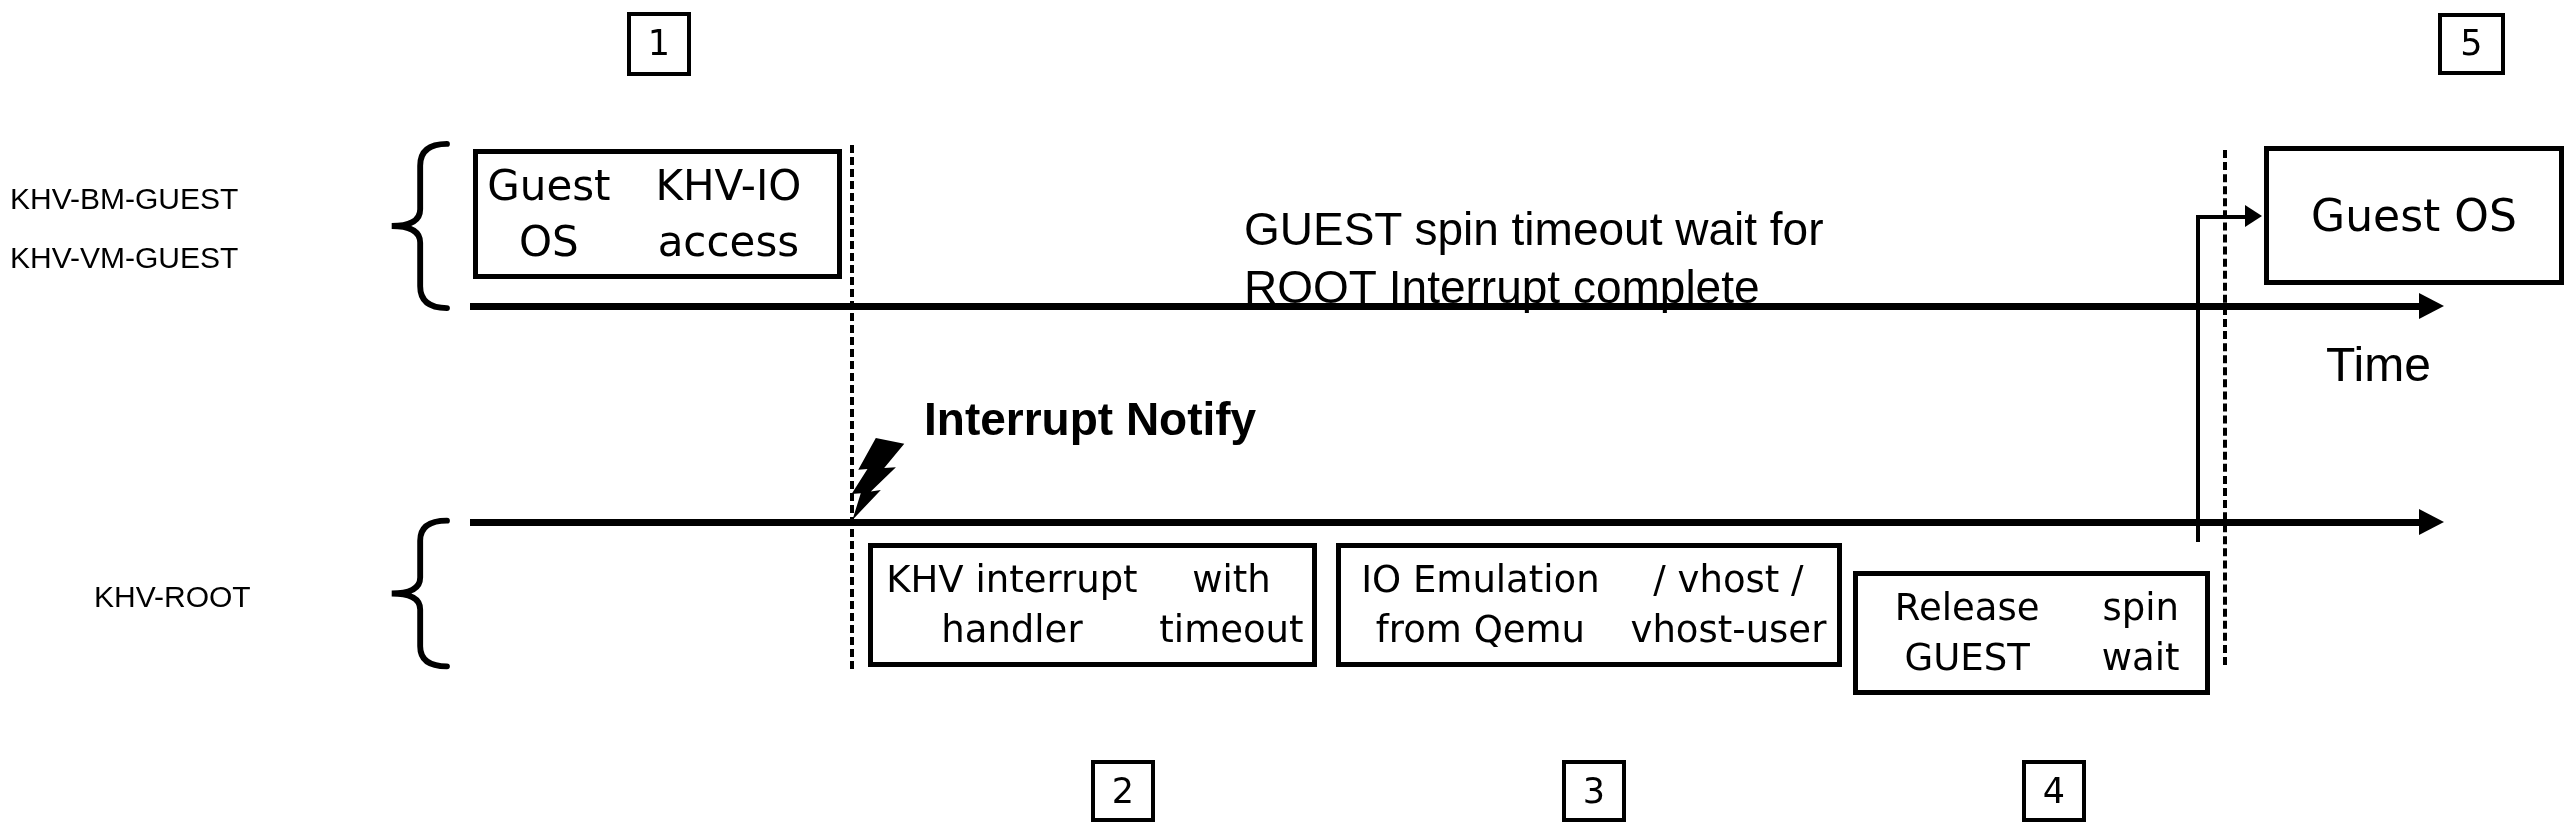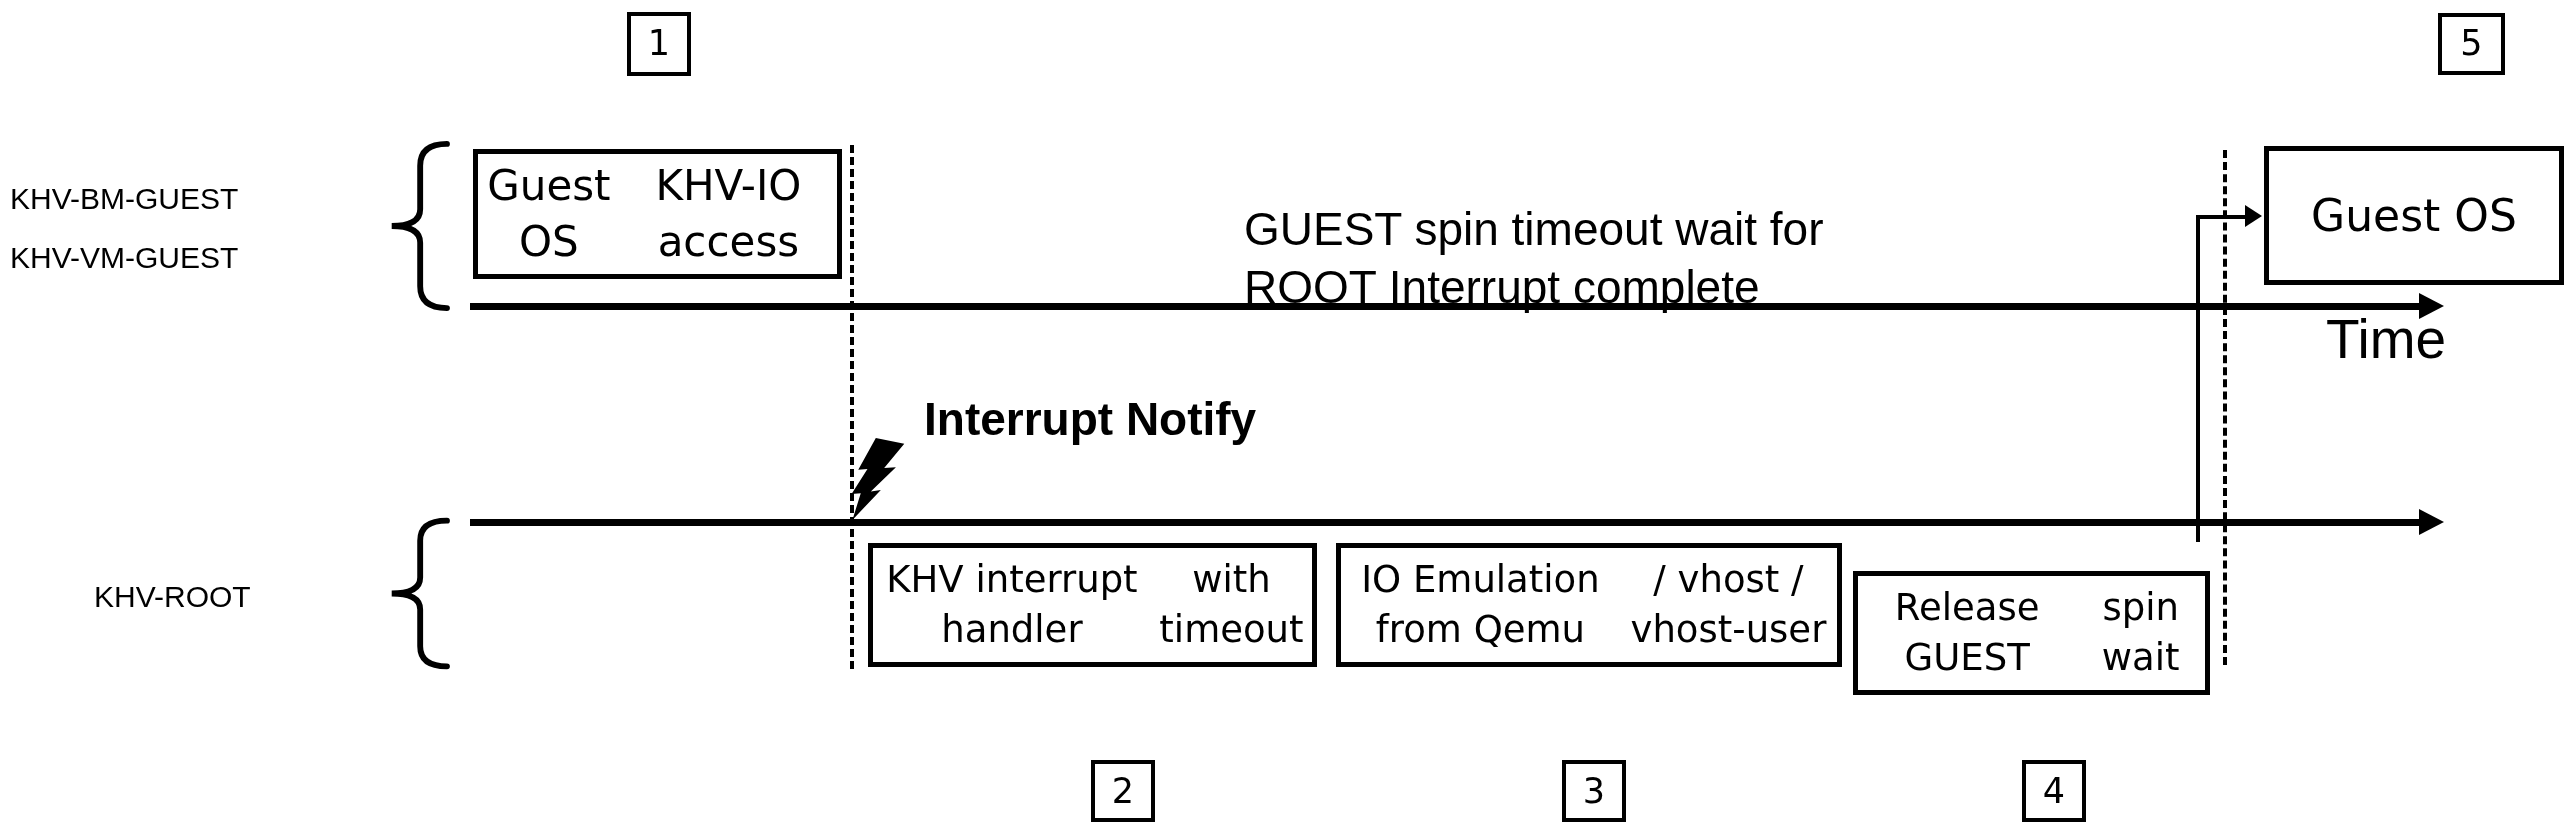--- a/index.html
+++ b/index.html
@@ -92,21 +92,21 @@
 
   <div class="dashline" style="left:850px;top:145px;height:524px;"></div>
   <div class="dashline" style="left:2223px;top:150px;height:515px;"></div>
 
   <div class="tline" style="left:470px;top:303px;width:1950px;"></div>
   <div class="tline-head" style="left:2419px;top:293px;"></div>
 
   <div class="tline" style="left:470px;top:519px;width:1950px;"></div>
   <div class="tline-head" style="left:2419px;top:509px;"></div>
 
-  <div class="annot" style="left:2326px;top:310px;font-size:55px;">Time</div>
+  <div class="annot" style="left:2326px;top:336px;font-size:48px;">Time</div>
 
   <div class="annot" style="left:1244px;top:200px;width:673px;text-align:left;">
     <div>GUEST spin timeout wait for</div>
     <div>ROOT Interrupt complete</div>
   </div>
 
   <div class="annot" style="left:924px;top:390px;font-weight:bold;">Interrupt Notify</div>
   <div class="abs" style="left:847px;top:438px;">
     <svg width="61" height="82" viewBox="0 0 72 98">
       <polygon points="34,0 68,7 44,36 58,35 28,64 40,62 6,98 16,66 5,67 24,37 13,38" fill="#000"></polygon>

